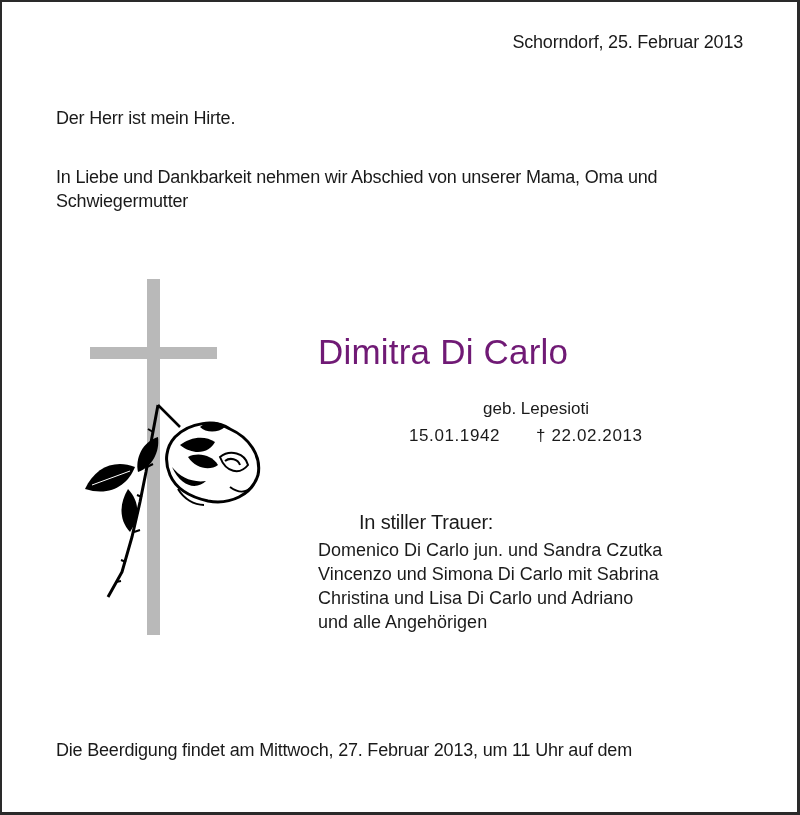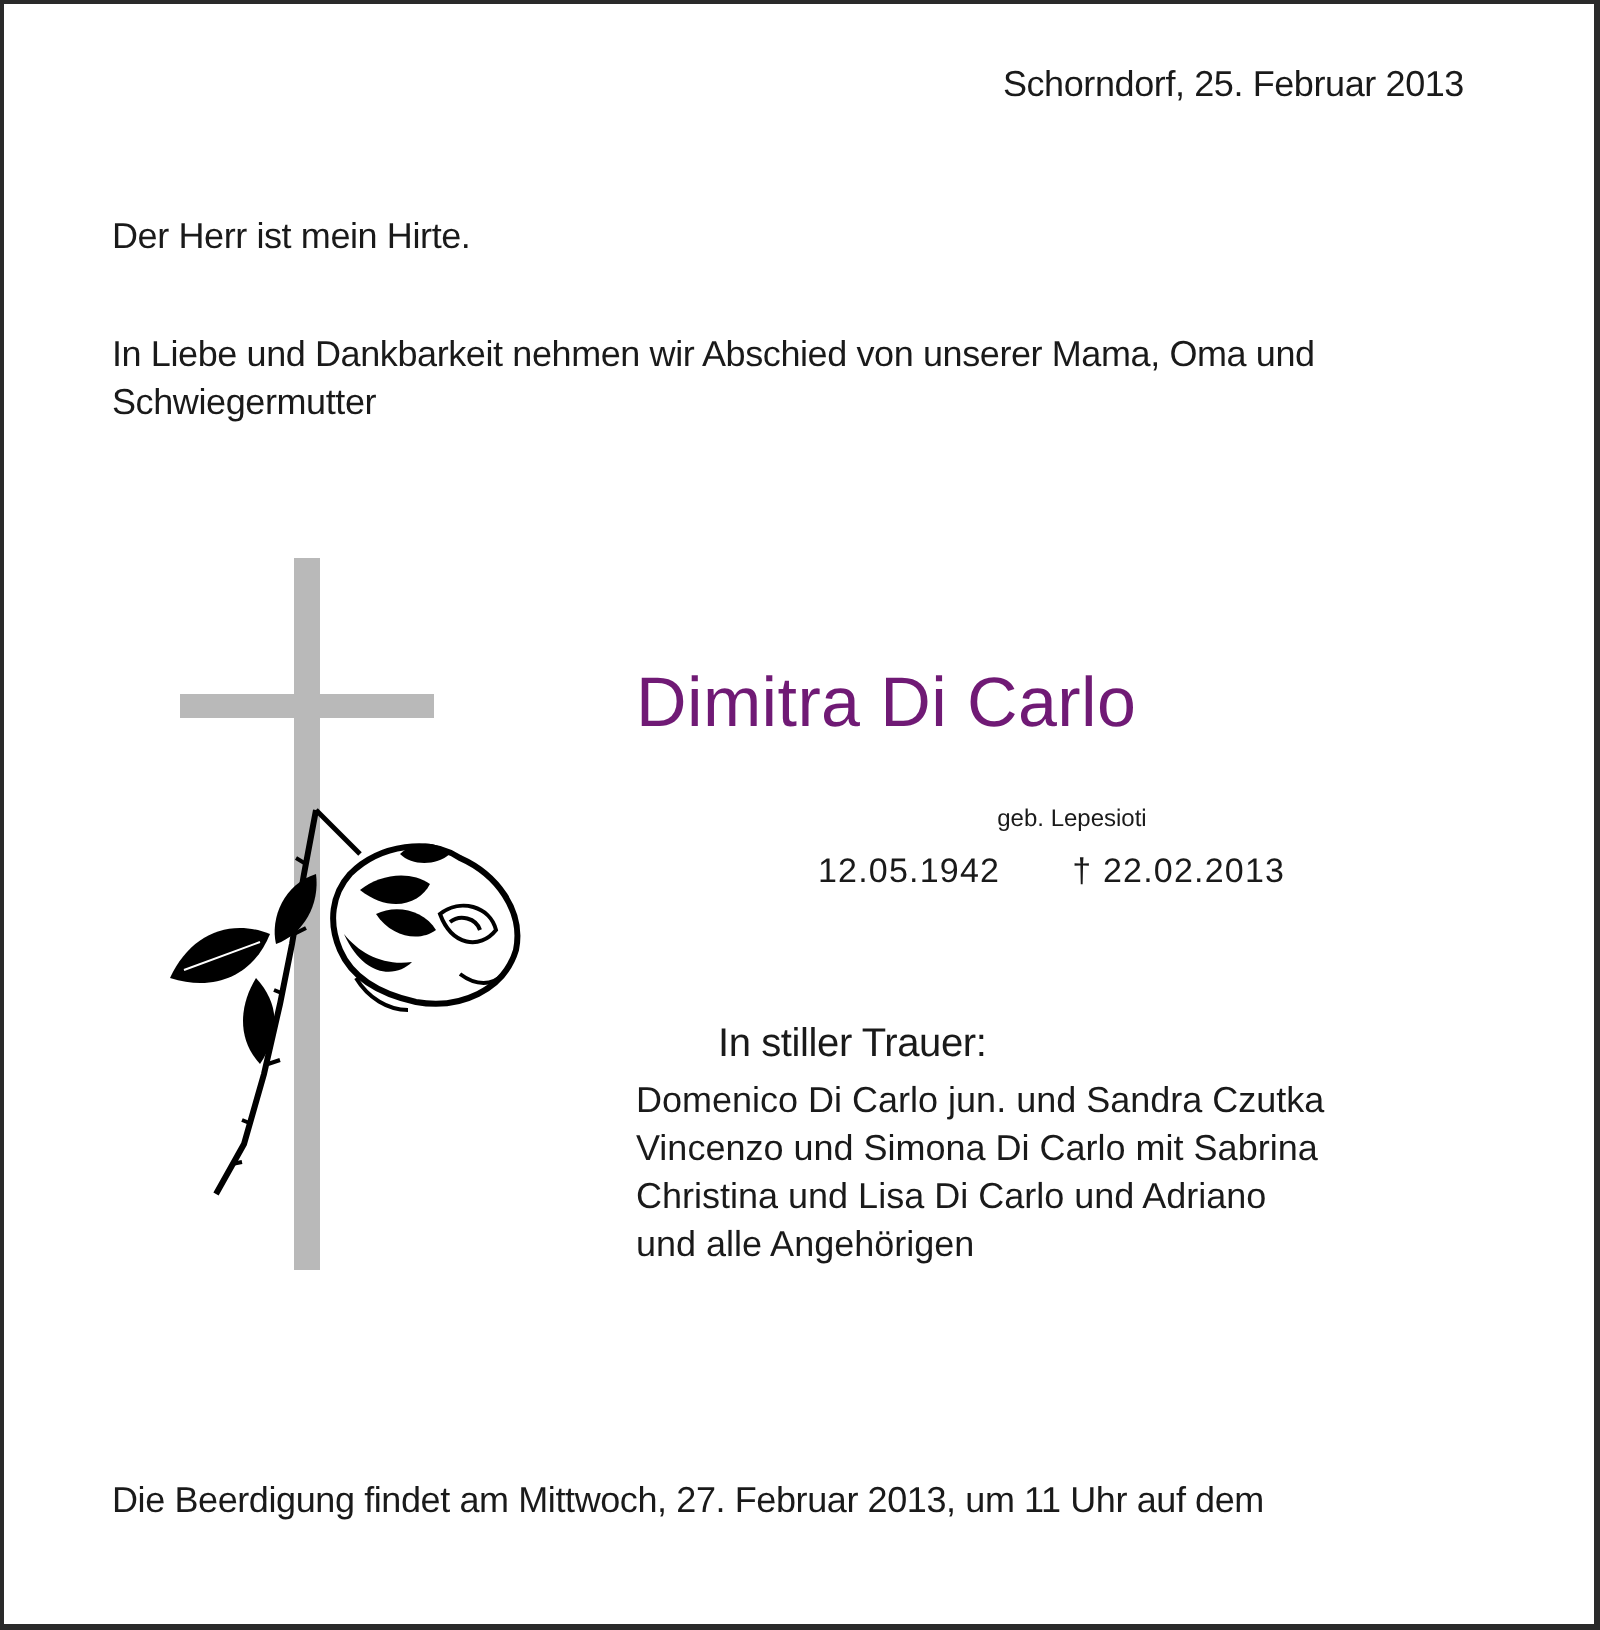--- a/index.html
+++ b/index.html
@@ -9,29 +9,29 @@
       box-sizing: border-box;
       border-top: 2px solid #2a2a2a;
       border-left: 2px solid #2a2a2a;
       border-right: 3px solid #2a2a2a;
       border-bottom: 3px solid #2a2a2a;
       background: #ffffff;
       font-family: "Liberation Sans", sans-serif;
       color: #1a1a1a;
     }
     .txt { position: absolute; font-size: 18px; line-height: 24px; white-space: nowrap; letter-spacing: -0.2px; }
-    .place-date { right: 65px; top: 28px; }
+    .place-date { right: 54px; top: 28px; }
     .psalm { left: 54px; top: 104px; }
     .intro { left: 54px; top: 163px; }
     .intro span { display: block; }
     .cross-v { position: absolute; left: 145px; top: 277px; width: 13px; height: 356px; background: #b9b9b9; }
     .cross-h { position: absolute; left: 88px; top: 345px; width: 127px; height: 12px; background: #b9b9b9; }
     .rose { position: absolute; left: 78px; top: 395px; width: 185px; height: 205px; }
     .name { position: absolute; left: 316px; top: 318px; font-size: 35px; line-height: 64px; white-space: nowrap; color: #701a75; letter-spacing: 0.2px; }
-    .maiden { position: absolute; left: 300px; width: 370px; top: 396px; text-align: center; font-size: 12px; line-height: 22px; padding-left: 98px; box-sizing: border-box; }
+    .maiden { position: absolute; left: 300px; width: 370px; top: 396px; text-align: center; font-size: 17px; line-height: 22px; padding-left: 98px; box-sizing: border-box; }
     .dates { position: absolute; left: 407px; top: 423px; font-size: 17px; line-height: 22px; white-space: nowrap; letter-spacing: 0.6px; }
     .dates .birth { margin-right: 36px; }
     .mourn-label { left: 316px; top: 508px; font-size: 20px; margin-left: 41px; }
     .mourners { position: absolute; left: 316px; top: 536px; font-size: 18px; line-height: 24px; white-space: nowrap; }
     .mourners span { display: block; }
     .funeral { left: 54px; top: 736px; }
     .funeral span { display: block; text-align: right; }
   </style>
 </head>
 <body>
@@ -70,21 +70,21 @@
       <path d="M145 64 C150 60 158 62 160 68" stroke="#000" stroke-width="2" fill="none"></path>
       <path d="M108 60 C118 55 132 58 138 68 C130 74 116 72 108 60 Z" fill="#000"></path>
       <path d="M150 90 C158 96 166 96 172 90" stroke="#000" stroke-width="2" fill="none"></path>
       <path d="M98 92 C104 102 114 108 124 108" stroke="#000" stroke-width="2" fill="none"></path>
     </svg>
   </div>
 
   <div class="name">Dimitra Di Carlo</div>
   <div class="maiden">geb. Lepesioti</div>
   <div class="dates">
-    <span class="birth">12.05.1942</span><span>† 22.02.2013</span>
+    <span class="birth">15.01.1942</span><span>† 22.02.2013</span>
   </div>
 
   <div class="txt mourn-label">In stiller Trauer:</div>
   <div class="mourners">
     <span>Domenico Di Carlo jun. und Sandra Czutka</span>
     <span>Vincenzo und Simona Di Carlo mit Sabrina</span>
     <span>Christina und Lisa Di Carlo und Adriano</span>
     <span>und alle Angehörigen</span>
   </div>
 

